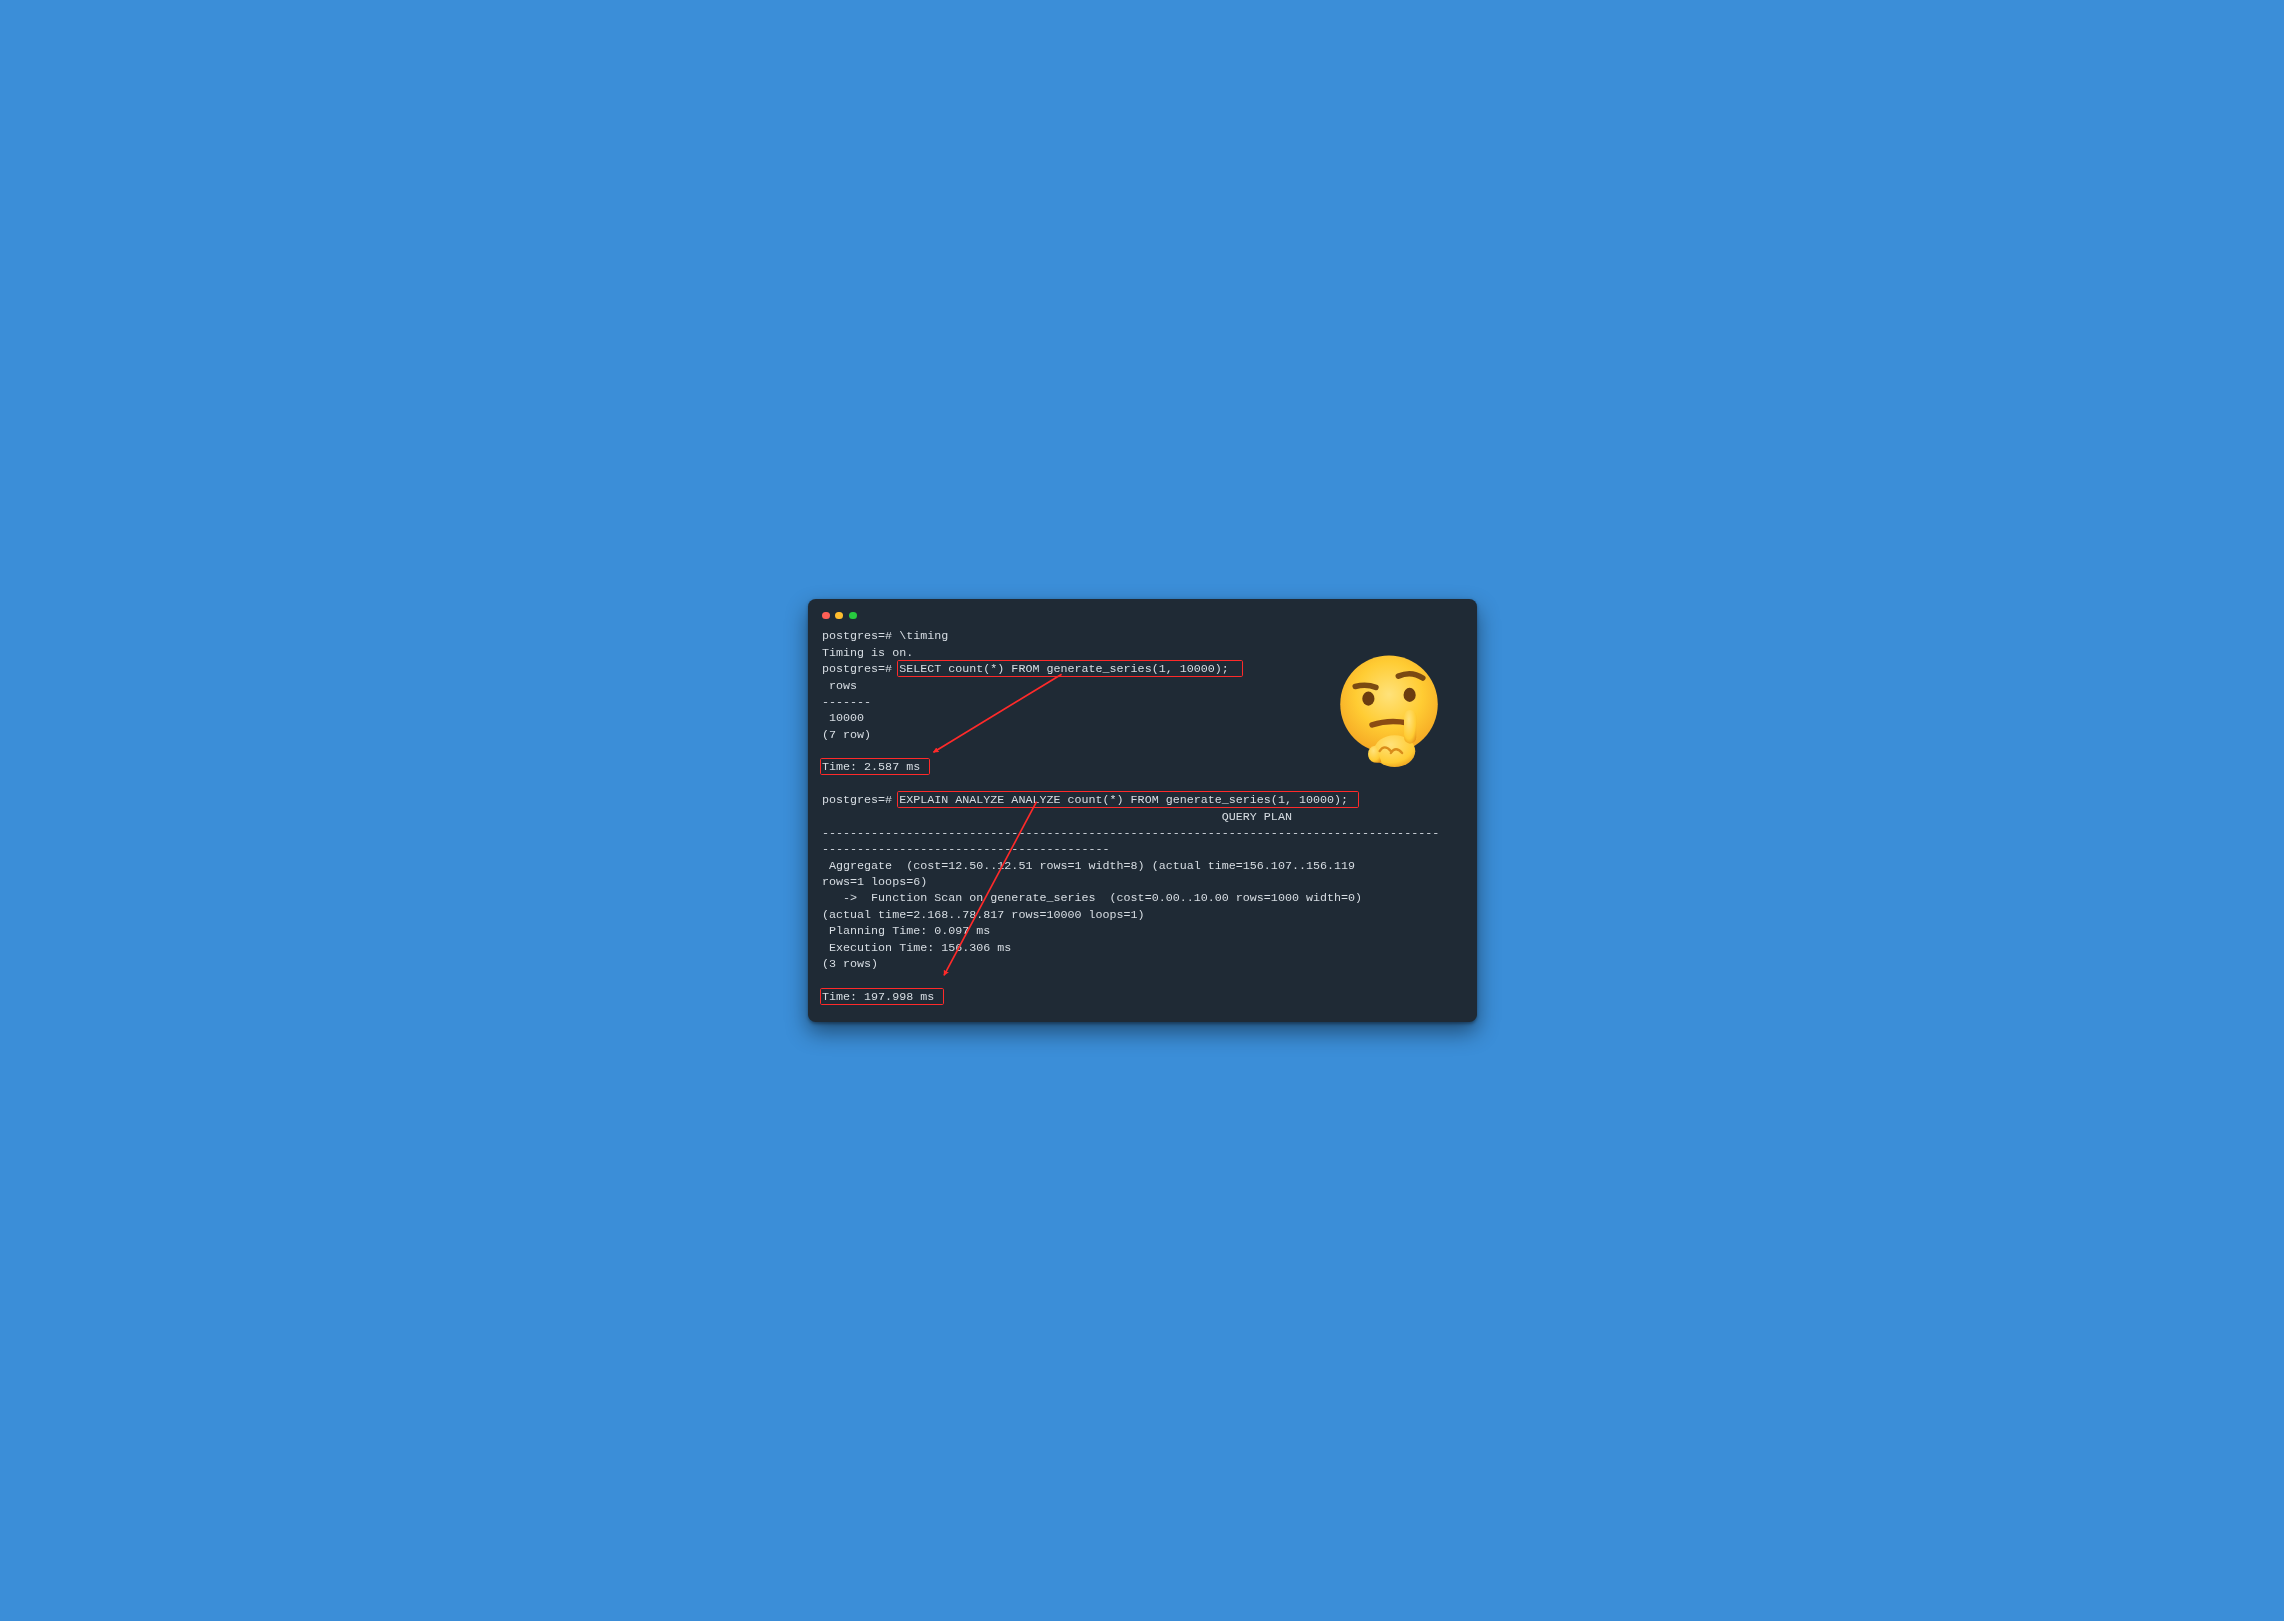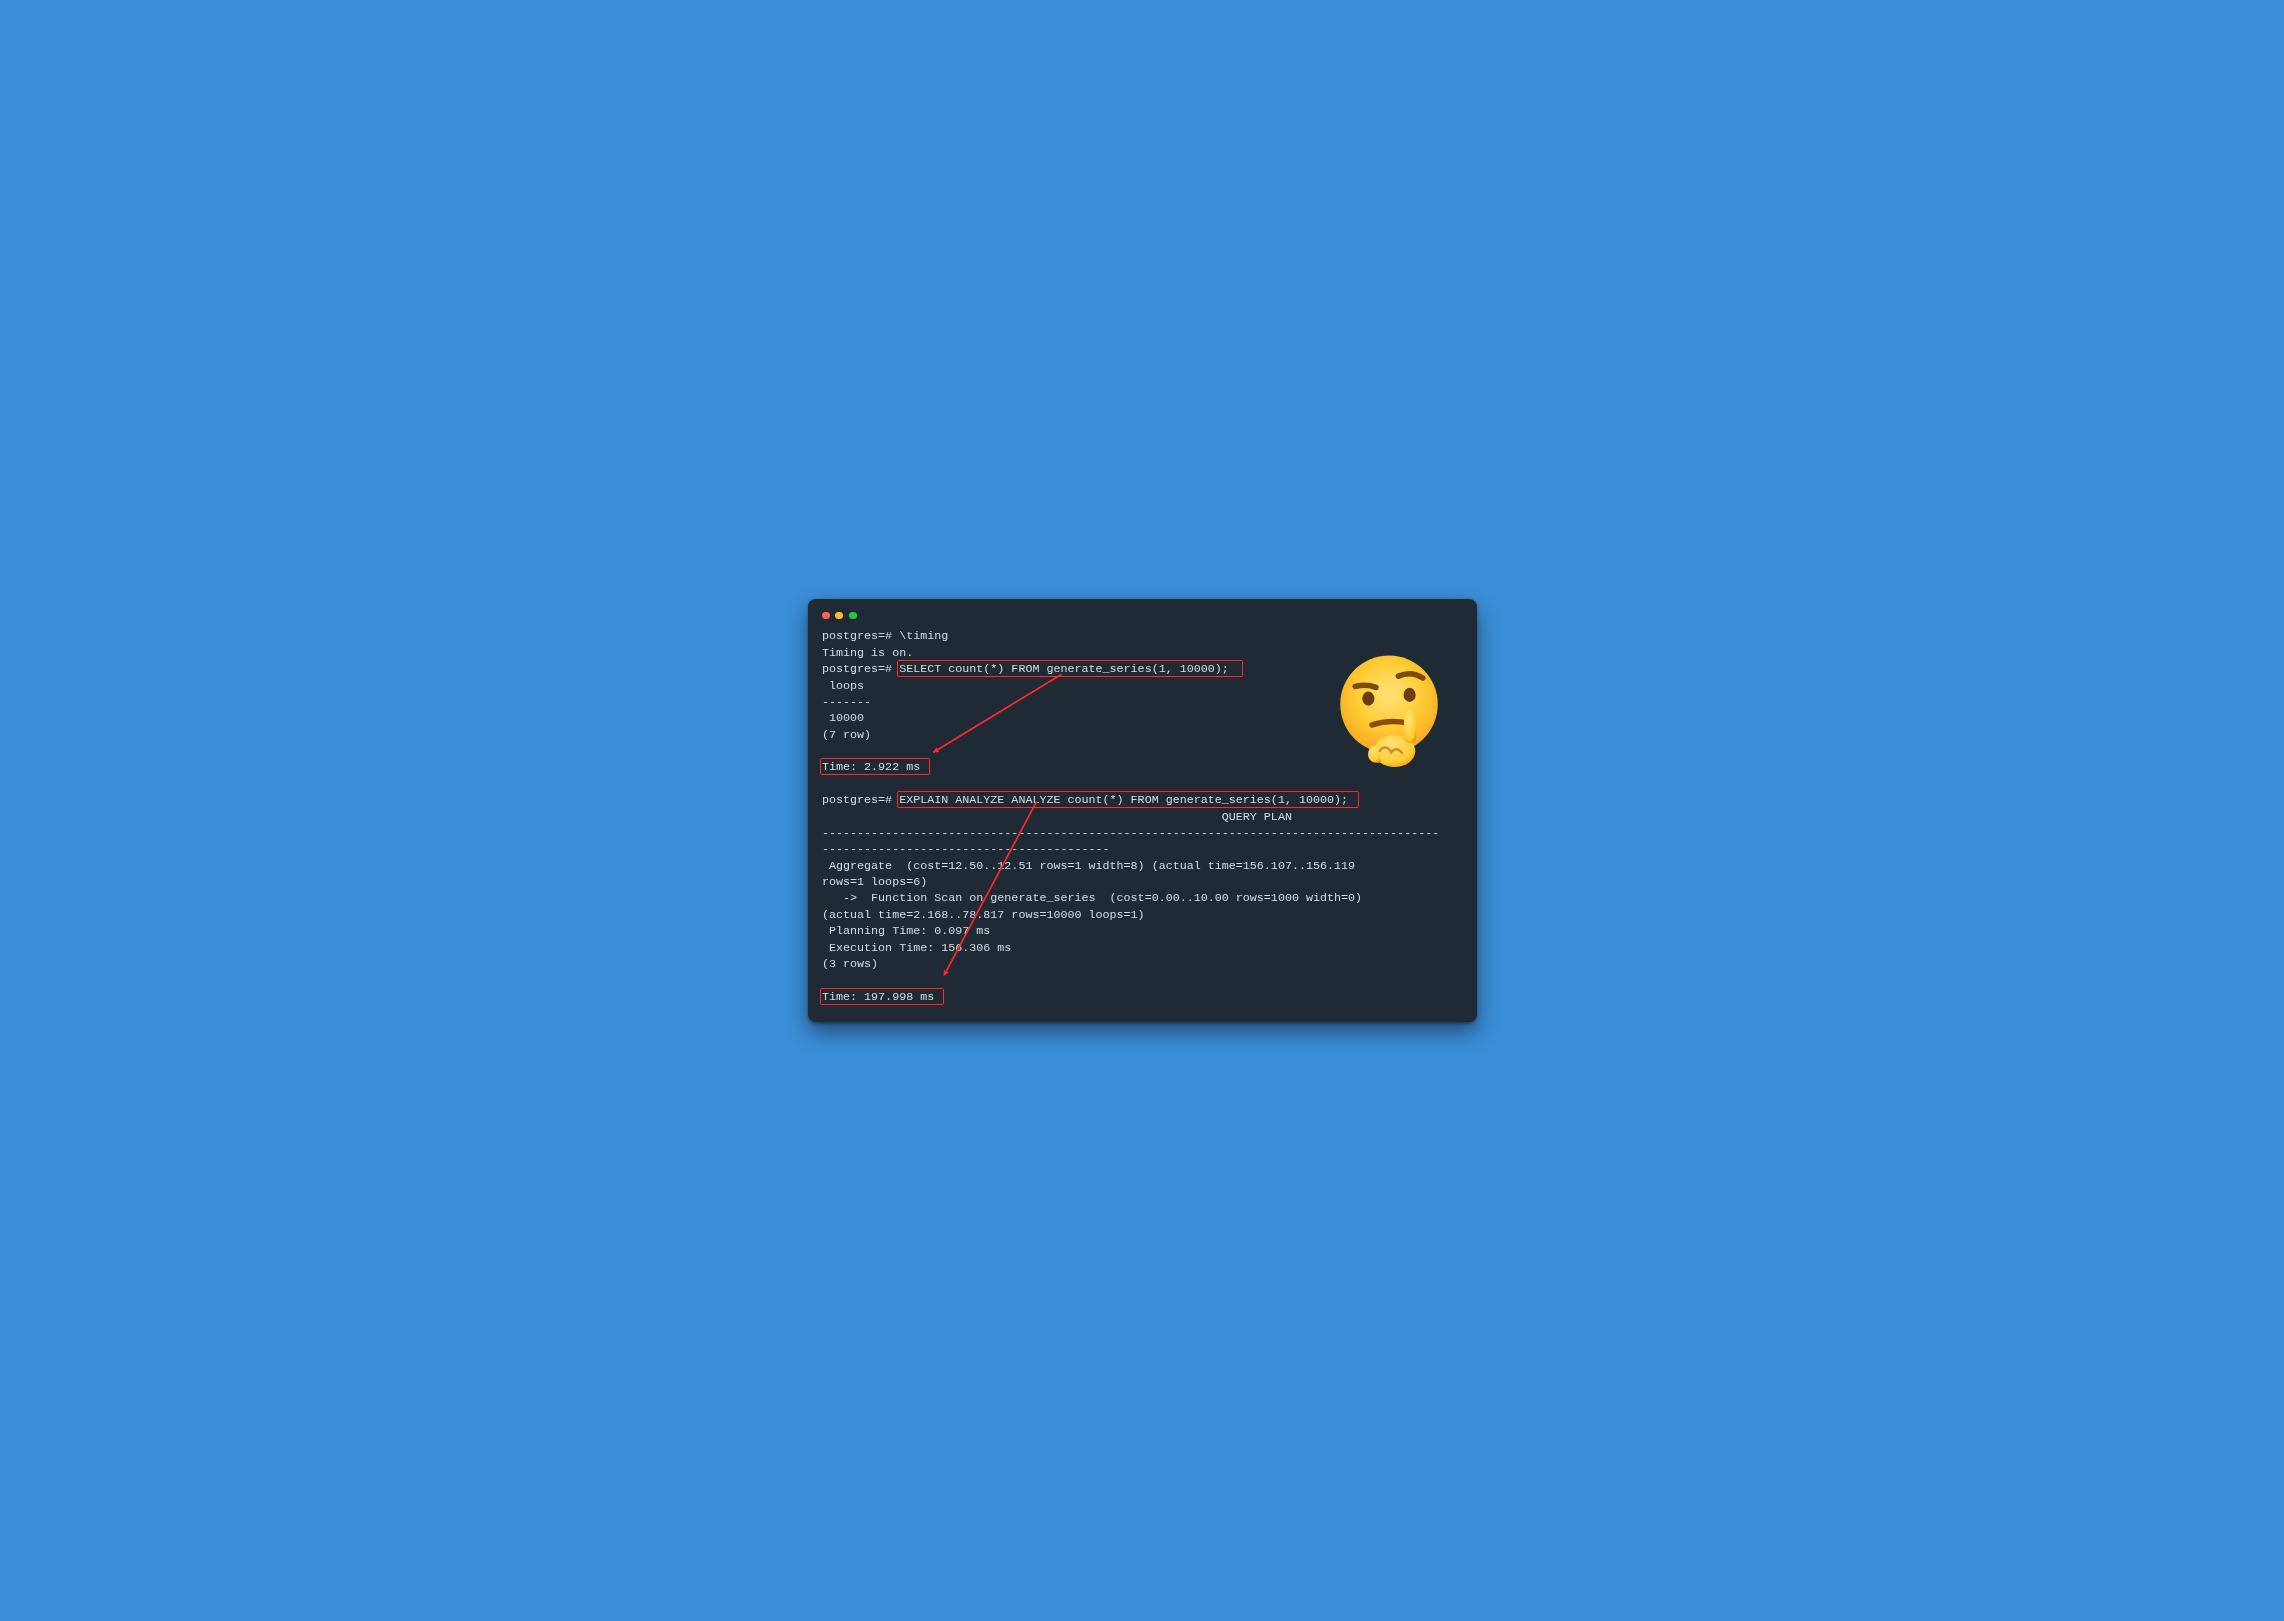--- a/index.html
+++ b/index.html
@@ -78,26 +78,26 @@
   <div class="window">
     <div class="traffic-lights">
       <span class="tl red"></span>
       <span class="tl yellow"></span>
       <span class="tl green"></span>
     </div>
 
     <pre class="term"><span>postgres=# \timing</span>
 <span>Timing is on.</span>
 <span>postgres=# SELECT count(*) FROM generate_series(1, 10000);</span>
-<span> loops </span>
+<span> rows </span>
 <span>-------</span>
 <span> 10000</span>
 <span>(7 row)</span>
 <span></span>
-<span>Time: 2.922 ms</span>
+<span>Time: 2.587 ms</span>
 <span></span>
 <span>postgres=# EXPLAIN ANALYZE ANALYZE count(*) FROM generate_series(1, 10000);</span>
 <span>                                                         QUERY PLAN                     </span>
 <span>----------------------------------------------------------------------------------------</span>
 <span>-----------------------------------------</span>
 <span> Aggregate  (cost=12.50..12.51 rows=1 width=8) (actual time=156.107..156.119 </span>
 <span>rows=1 loops=6)</span>
 <span>   -&gt;  Function Scan on generate_series  (cost=0.00..10.00 rows=1000 width=0) </span>
 <span>(actual time=2.168..78.817 rows=10000 loops=1)</span>
 <span> Planning Time: 0.097 ms</span>

